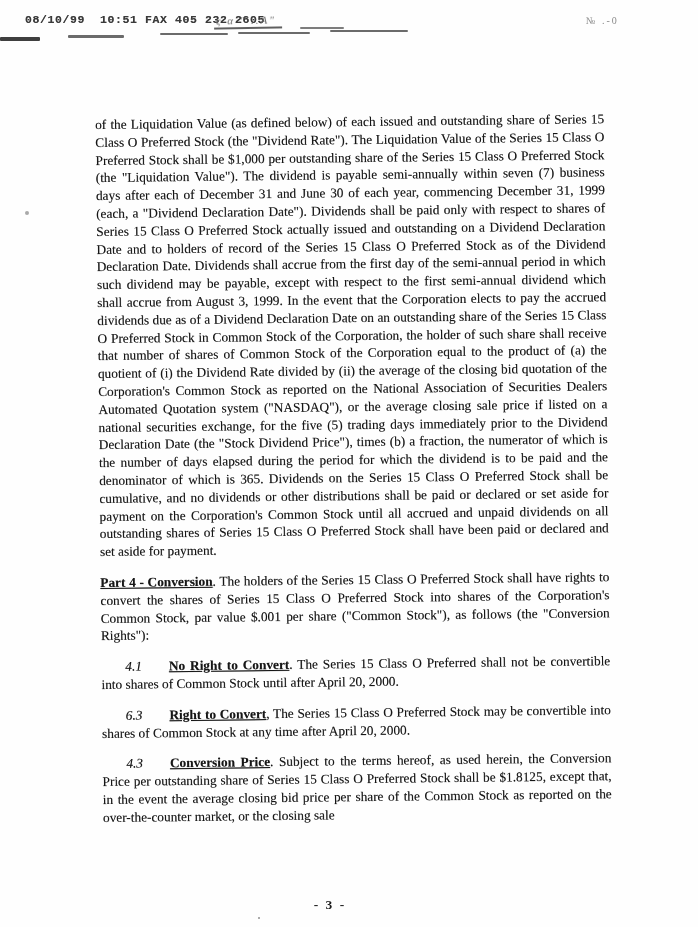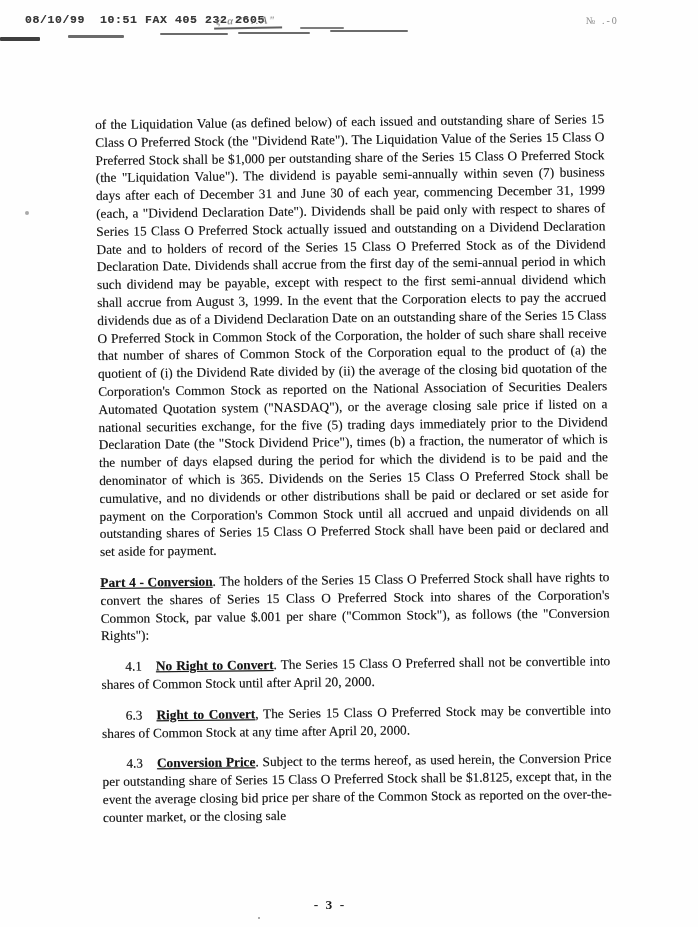--- a/index.html
+++ b/index.html
@@ -41,21 +41,21 @@
   .doc{
     position:absolute;left:95px;top:116px;width:509px;
     transform:rotate(-0.65deg);transform-origin:0 0;
     font-size:13.3px;line-height:17.8px;color:#161616;
     text-align:justify;
     text-shadow:0.2px 0.2px 0.5px rgba(20,20,20,0.45);
   }
   .doc p{margin:0 0 13px 0;}
   .hd{font-weight:bold;text-decoration:underline;}
   .clause{text-indent:24px;}
-  .cnum{margin-right:14px;}
+  .cnum{margin-right:27px;font-style:italic;}
   .page-number{
     position:absolute;left:0;top:897px;width:660px;
     text-align:center;
     font-size:13.5px;font-weight:bold;color:#1c1c1c;
     letter-spacing:2px;
     font-family:"Liberation Serif", serif;
   }
   .speck{position:absolute;background:#a9a9a9;border-radius:50%;}
 </style>
 </head>

